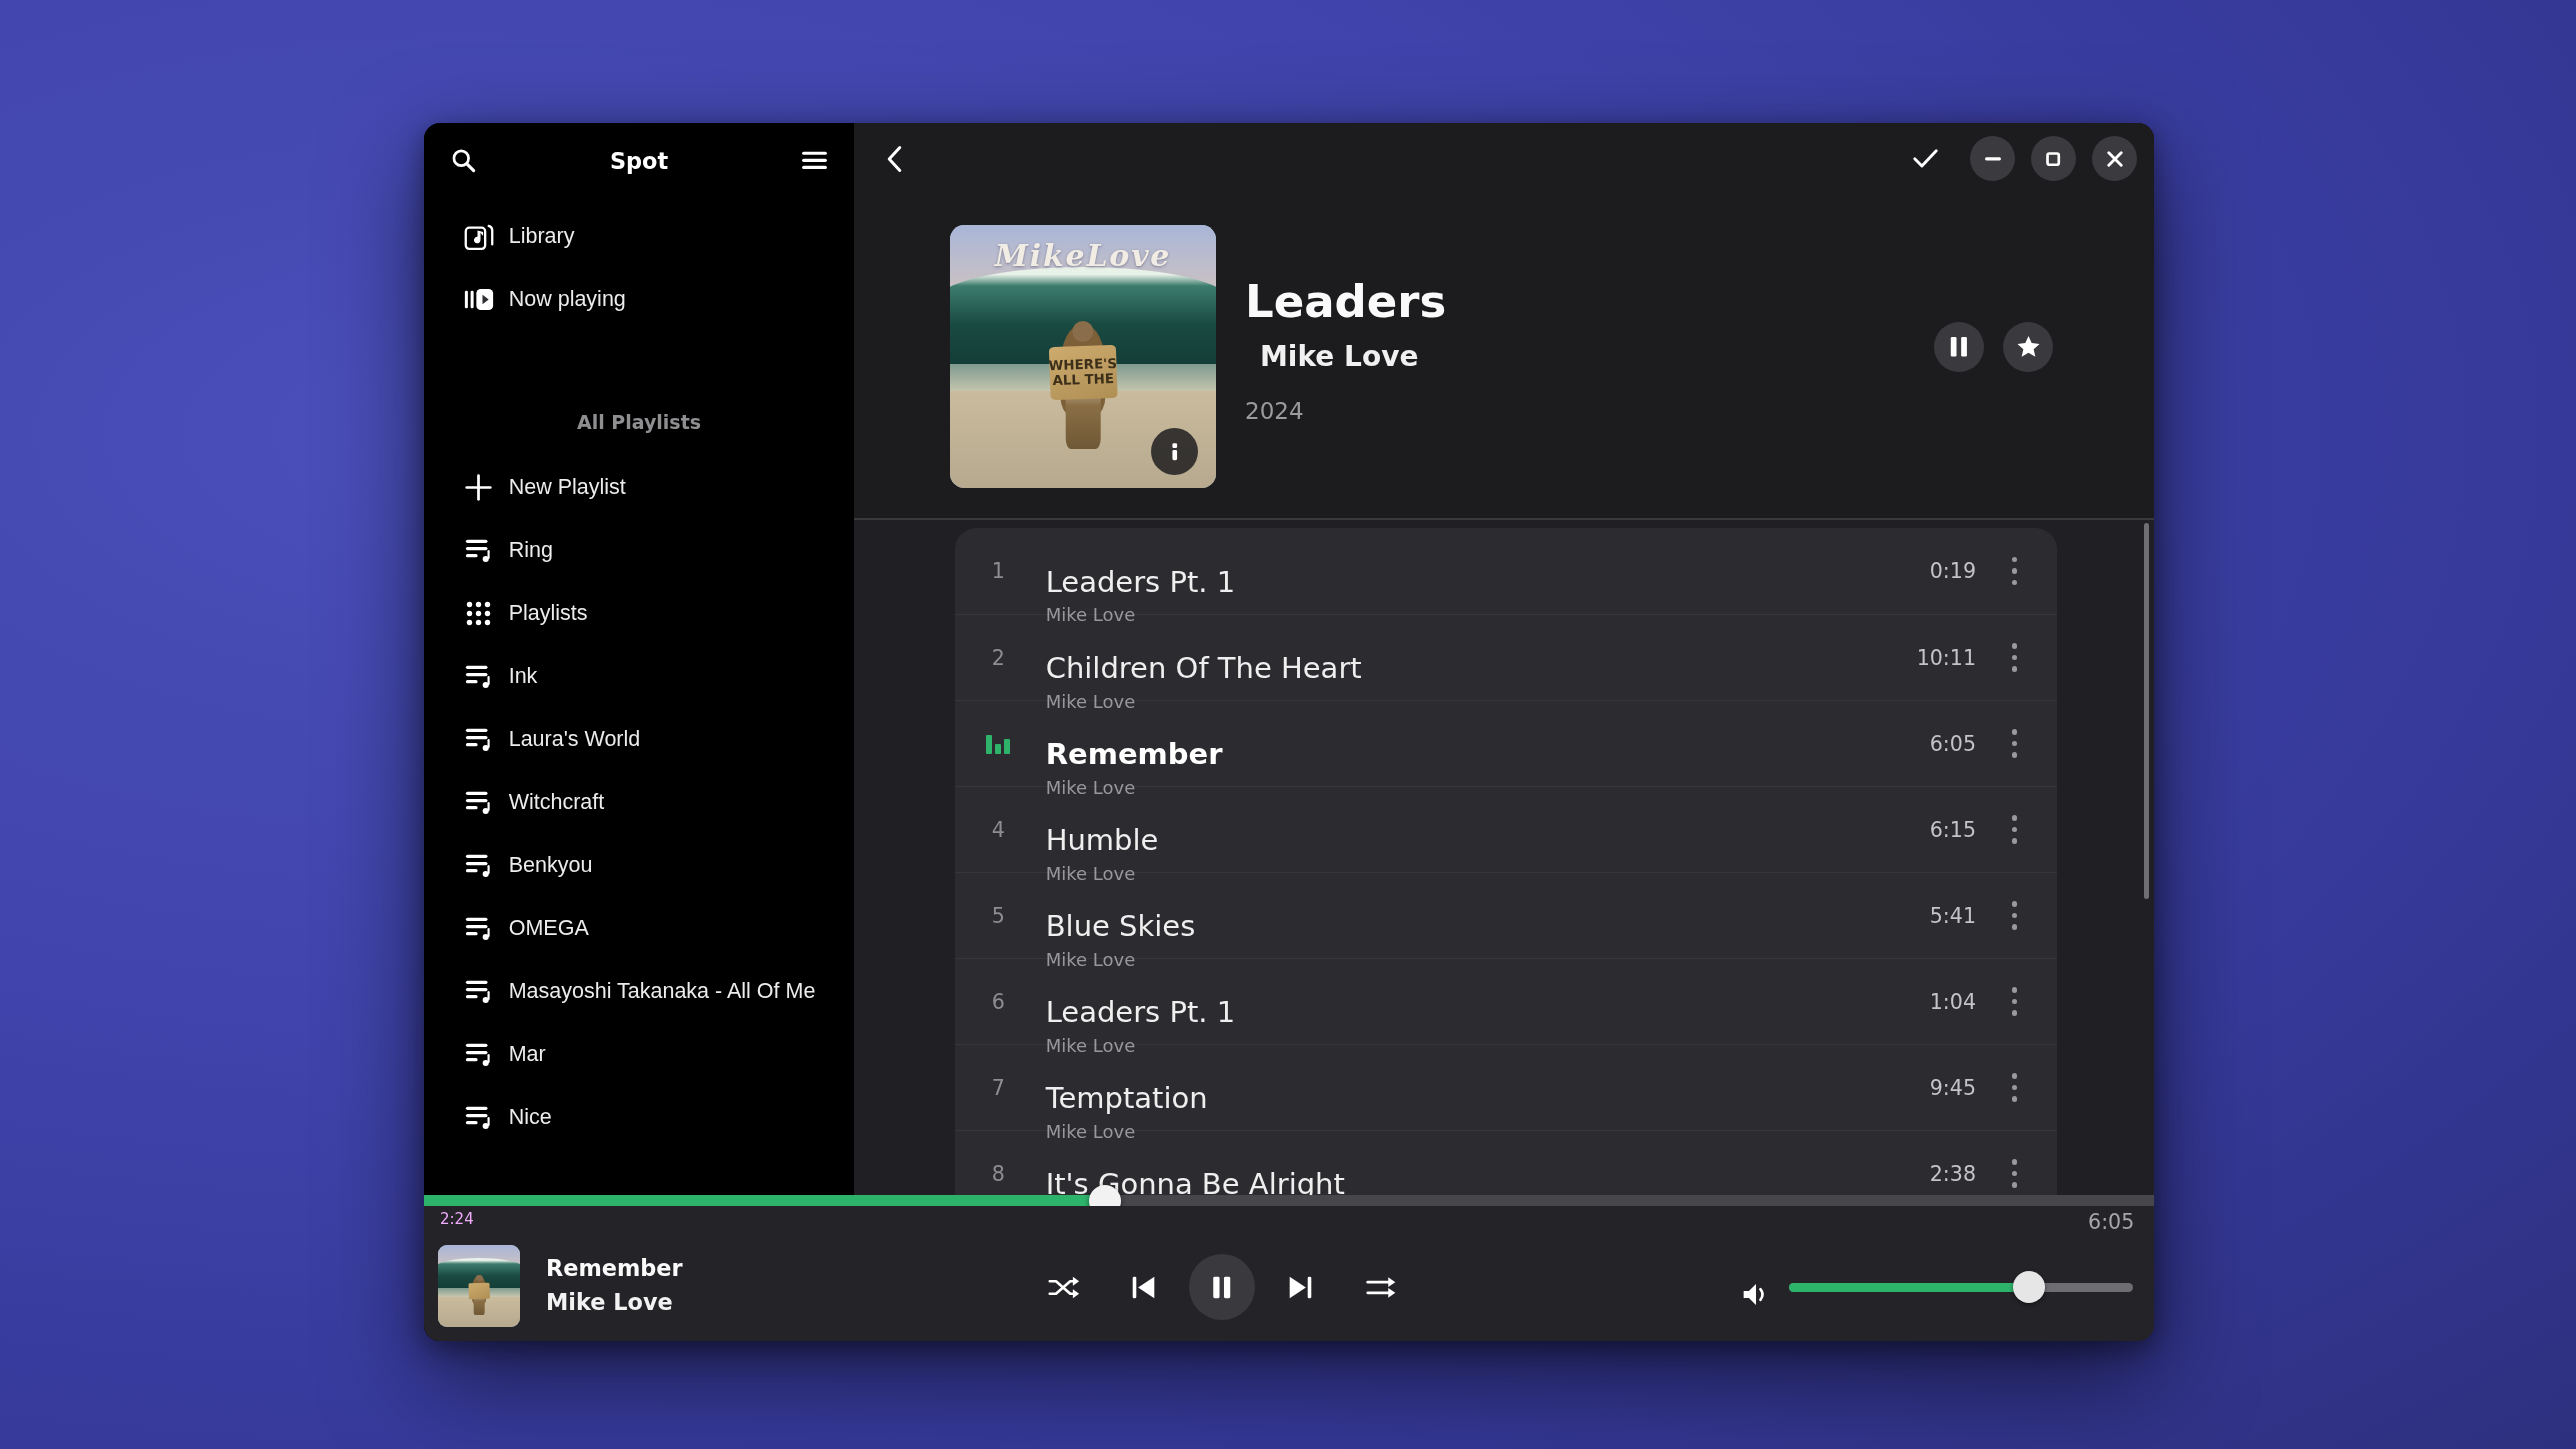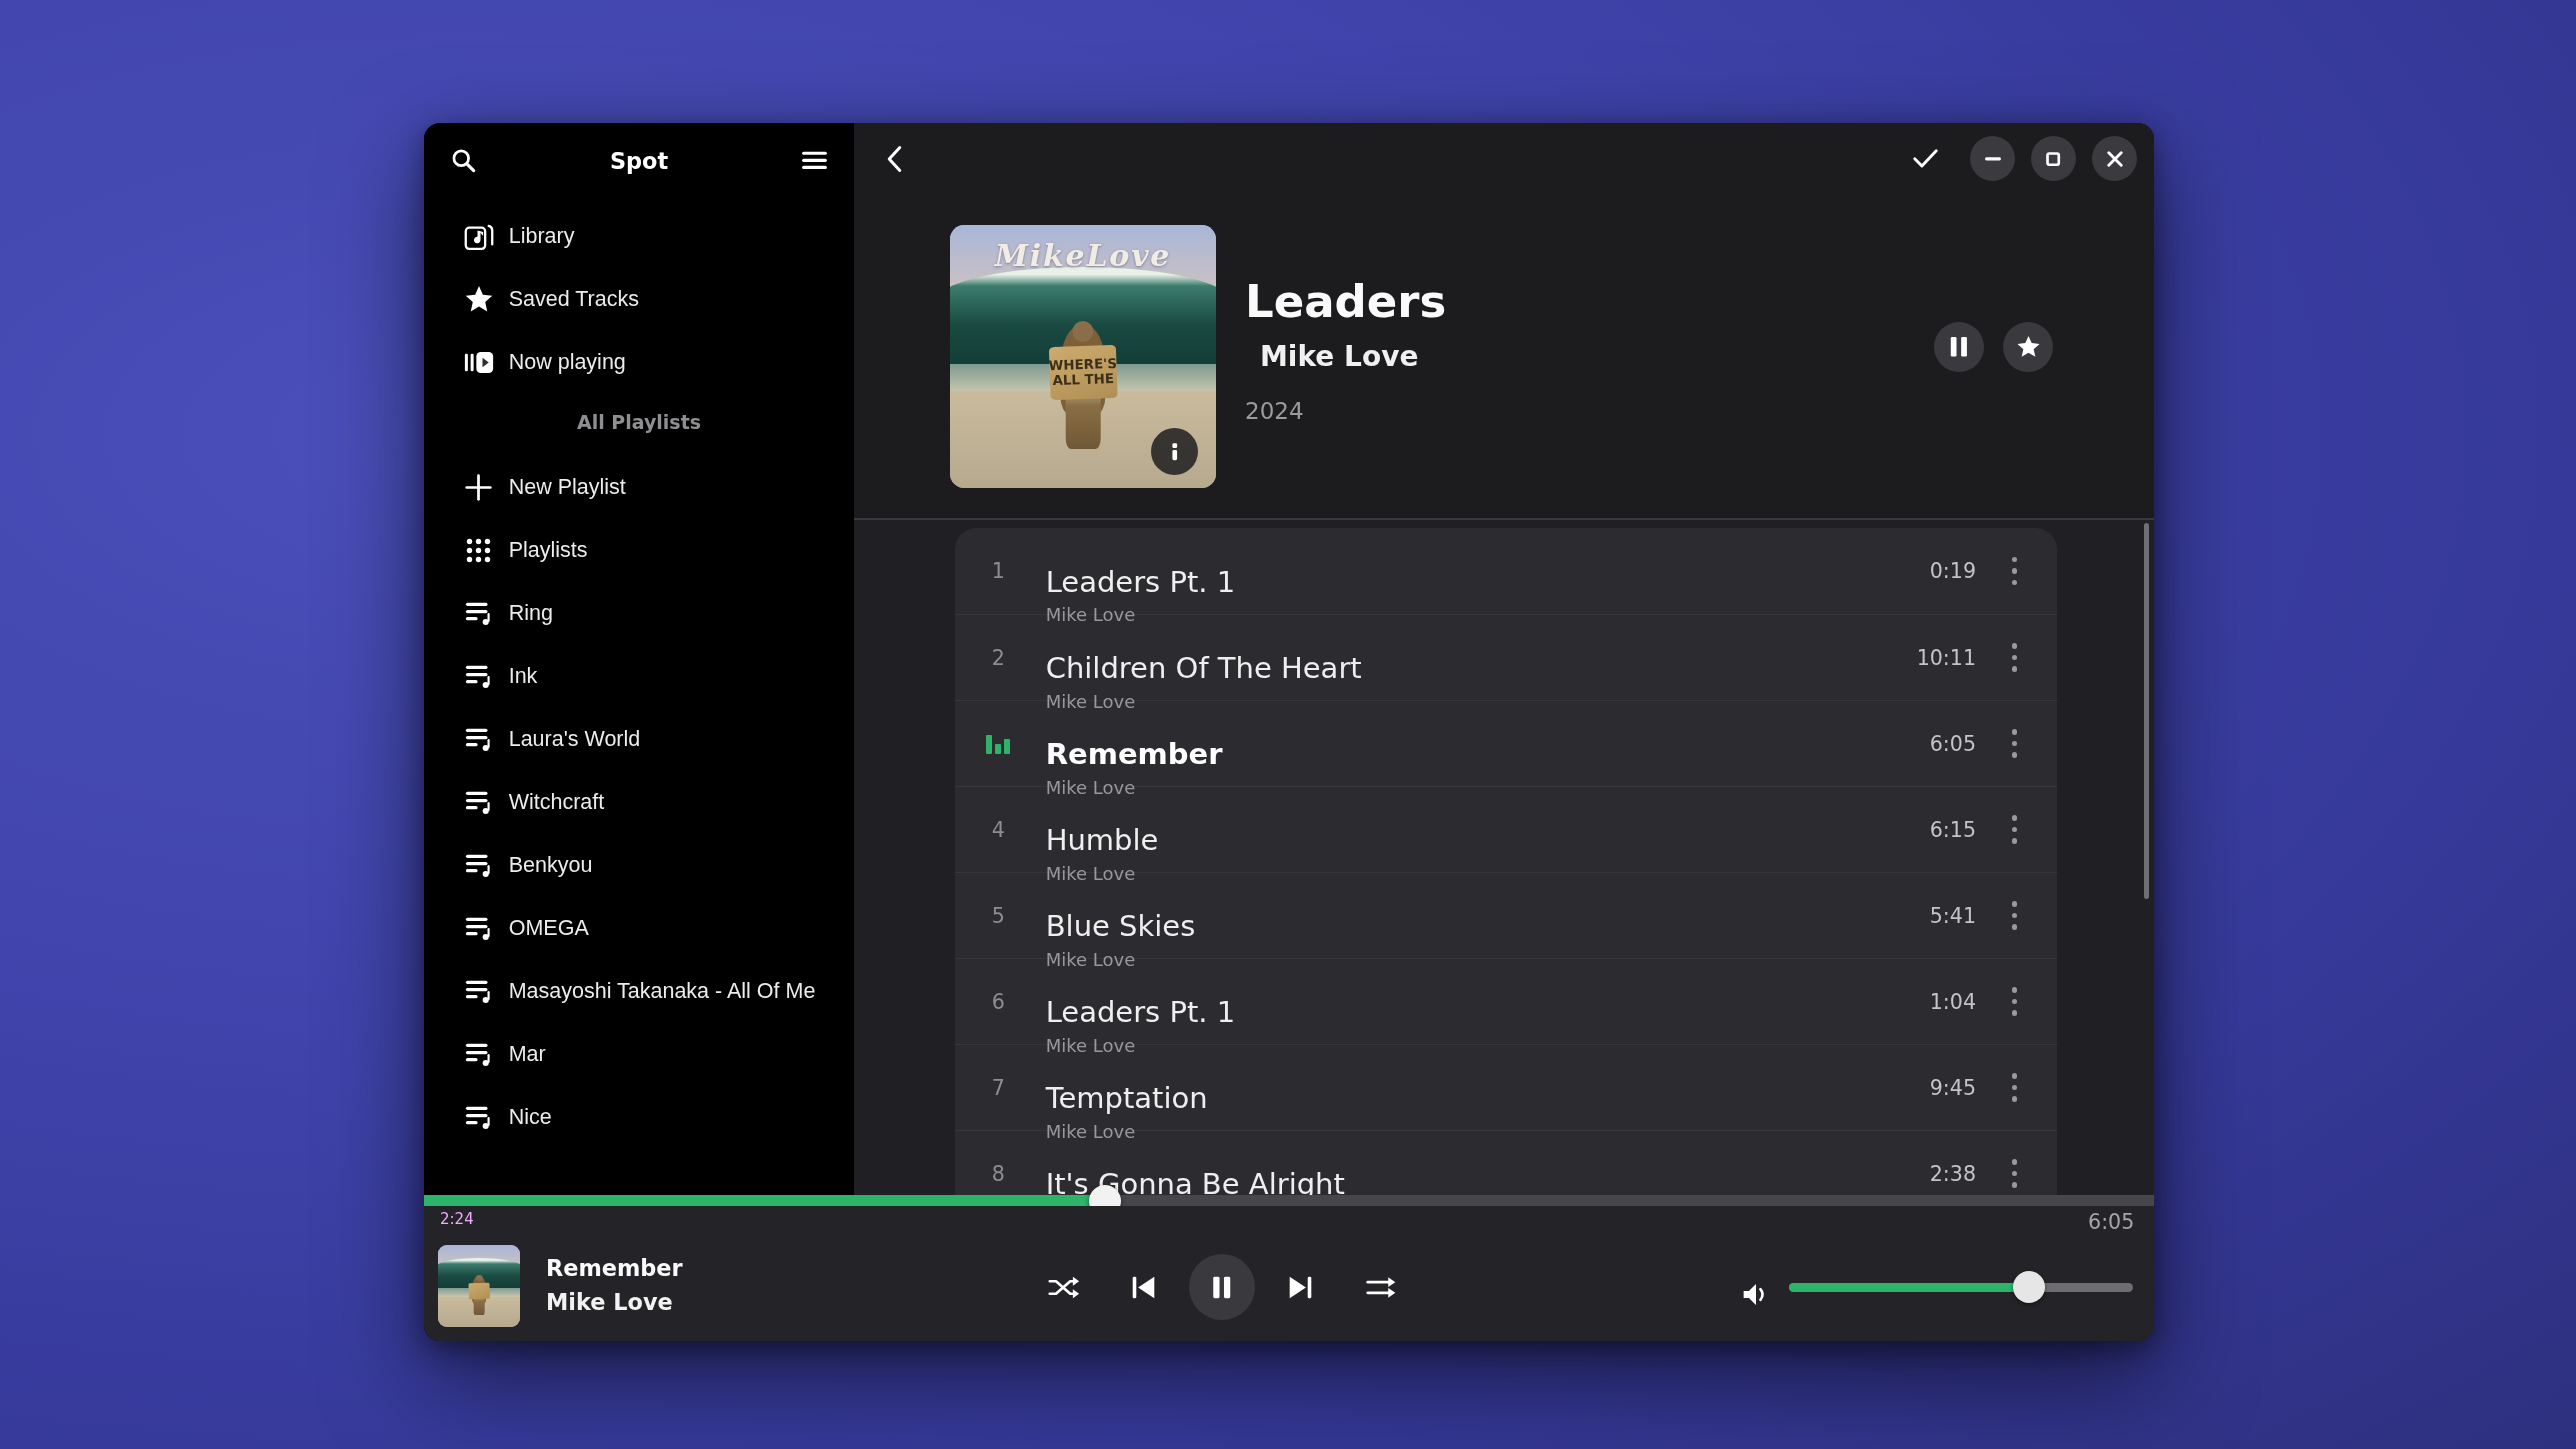--- a/index.html
+++ b/index.html
@@ -132,76 +132,68 @@
               <svg width="30" height="29" viewBox="0 0 34 32">
     <rect x="2" y="6" width="22" height="24" rx="4" fill="none" stroke="#fff" stroke-width="2.6"></rect>
     <path d="M28 4 q4 1 4 5 v16" fill="none" stroke="#fff" stroke-width="2.6" stroke-linecap="round"></path>
     <path d="M18 11 v9 a3 3 0 1 1 -2 -2.8 v-7.2 l5 1.5 v3" fill="#fff" stroke="#fff" stroke-width="1.4"></path>
   </svg>
             </span>
     <span class="lbl">Library</span>
   </button>
           <button class="nav-item">
     <span class="ico">
-              <svg width="30" height="29" viewBox="0 0 28 27">
-    <path d="M14 1 l3.6 8.1 8.8 .9 -6.6 5.9 1.9 8.7 -7.7 -4.6 -7.7 4.6 1.9 -8.7 -6.6 -5.9 8.8 -.9 z" fill="#fff"></path>
-  </svg>
-            </span>
-    <span class="lbl">Saved Tracks</span>
-  </button>
-          <button class="nav-item">
-    <span class="ico">
               <svg width="30" height="27" viewBox="0 0 34 30">
     <rect x="1" y="5" width="3.4" height="20" rx="1.5" fill="#fff"></rect>
     <rect x="7.5" y="5" width="3.4" height="20" rx="1.5" fill="#fff"></rect>
     <rect x="14" y="3" width="19" height="24" rx="5" fill="#fff"></rect>
     <path d="M21 9.5 L28 15 L21 20.5 z" fill="#2d2d30"></path>
   </svg>
             </span>
     <span class="lbl">Now playing</span>
   </button>
         </nav>
       <div class="section-header">All Playlists</div>
       <nav class="nav nav-playlists">
           <button class="nav-item">
     <span class="ico">
               <svg width="29" height="29" viewBox="0 0 32 32">
     <line x1="16" y1="3" x2="16" y2="29" stroke="#fff" stroke-width="3" stroke-linecap="round"></line>
     <line x1="3" y1="16" x2="29" y2="16" stroke="#fff" stroke-width="3" stroke-linecap="round"></line>
   </svg>
             </span>
     <span class="lbl">New Playlist</span>
+  </button>
+          <button class="nav-item">
+    <span class="ico">
+              <svg width="29" height="27" viewBox="0 0 32 30">
+    <rect x="2" y="3" width="24" height="3.6" rx="1.8" fill="#fff"></rect>
+    <rect x="2" y="11" width="24" height="3.6" rx="1.8" fill="#fff"></rect>
+    <rect x="2" y="19" width="13" height="3.6" rx="1.8" fill="#fff"></rect>
+    <circle cx="24" cy="24.5" r="3.4" fill="#fff"></circle>
+    <rect x="26" y="14.5" width="2.4" height="10" rx="1.2" fill="#fff"></rect>
+  </svg>
+            </span>
+    <span class="lbl">Ring</span>
   </button>
           <button class="nav-item">
     <span class="ico">
               <svg width="27" height="27" viewBox="0 0 30 30">
     <circle cx="5" cy="5" r="3" fill="#fff"></circle>
                 <circle cx="15" cy="5" r="3" fill="#fff"></circle>
                 <circle cx="25" cy="5" r="3" fill="#fff"></circle>
     <circle cx="5" cy="15" r="3" fill="#fff"></circle>
                 <circle cx="15" cy="15" r="3" fill="#fff"></circle>
                 <circle cx="25" cy="15" r="3" fill="#fff"></circle>
     <circle cx="5" cy="25" r="3" fill="#fff"></circle>
                 <circle cx="15" cy="25" r="3" fill="#fff"></circle>
                 <circle cx="25" cy="25" r="3" fill="#fff"></circle>
   </svg>
             </span>
     <span class="lbl">Playlists</span>
-  </button>
-          <button class="nav-item">
-    <span class="ico">
-              <svg width="29" height="27" viewBox="0 0 32 30">
-    <rect x="2" y="3" width="24" height="3.6" rx="1.8" fill="#fff"></rect>
-    <rect x="2" y="11" width="24" height="3.6" rx="1.8" fill="#fff"></rect>
-    <rect x="2" y="19" width="13" height="3.6" rx="1.8" fill="#fff"></rect>
-    <circle cx="24" cy="24.5" r="3.4" fill="#fff"></circle>
-    <rect x="26" y="14.5" width="2.4" height="10" rx="1.2" fill="#fff"></rect>
-  </svg>
-            </span>
-    <span class="lbl">Ring</span>
   </button>
           <button class="nav-item">
     <span class="ico">
               <svg width="29" height="27" viewBox="0 0 32 30">
     <rect x="2" y="3" width="24" height="3.6" rx="1.8" fill="#fff"></rect>
     <rect x="2" y="11" width="24" height="3.6" rx="1.8" fill="#fff"></rect>
     <rect x="2" y="19" width="13" height="3.6" rx="1.8" fill="#fff"></rect>
     <circle cx="24" cy="24.5" r="3.4" fill="#fff"></circle>
     <rect x="26" y="14.5" width="2.4" height="10" rx="1.2" fill="#fff"></rect>
   </svg>

